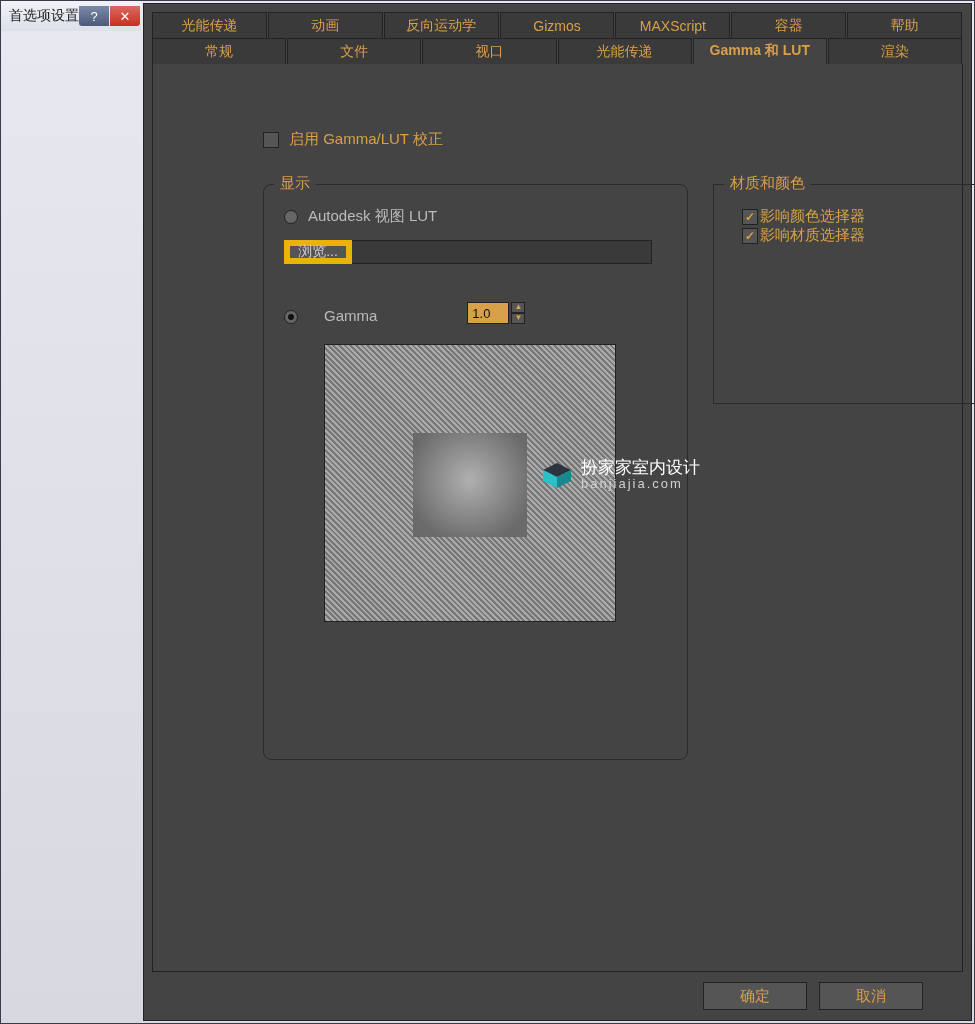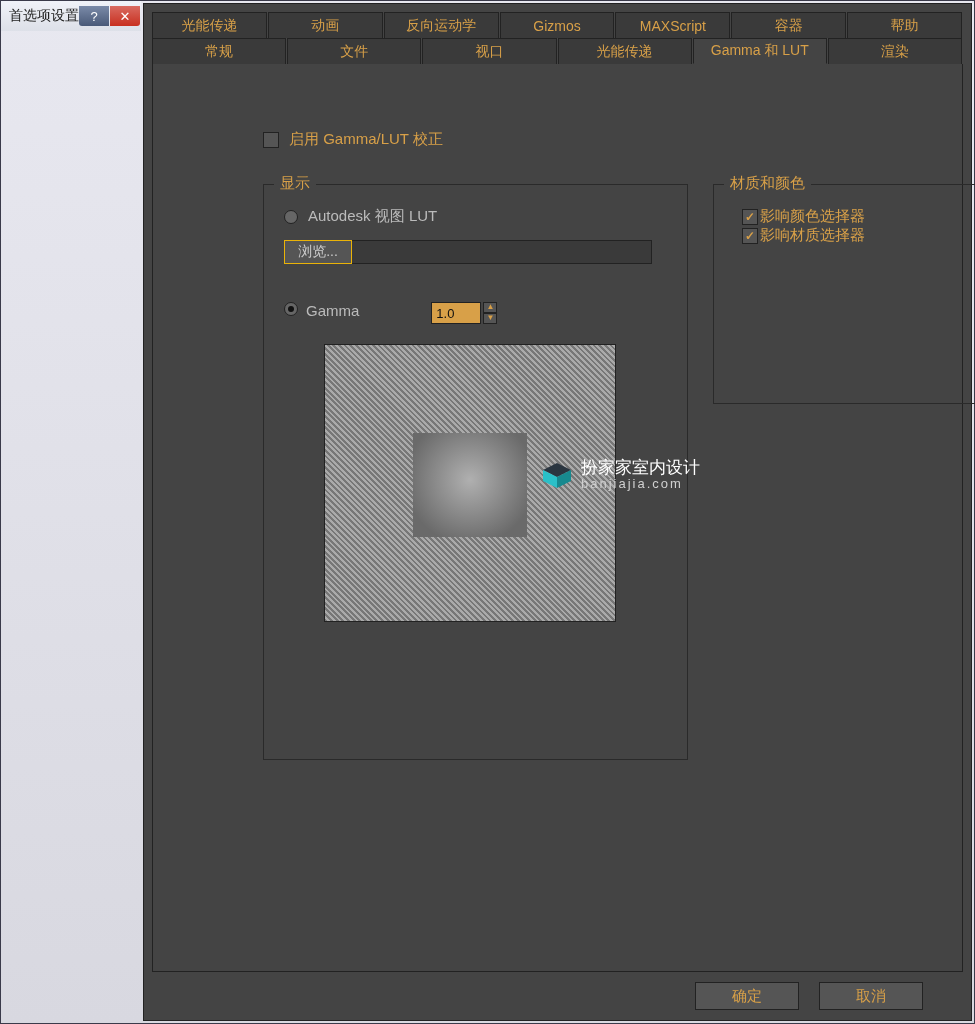--- a/index.html
+++ b/index.html
@@ -73,21 +73,21 @@
   align-items: center;
   justify-content: center;
   margin-right: 1px;
   cursor: pointer;
 }
 .tabs-row.row2 .tab { flex: 1; }
 .tab.active {
   background: #444444;
   border-bottom: 1px solid #444444;
 }
-.tab.wide { flex: 1.5; }
+.tab.wide { flex: 1.5; font-weight: bold; }
 .panel {
   flex: 1;
   border: 1px solid #222;
   border-top: none;
   background: #444444;
   position: relative;
   padding-top: 70px;
 }
 .enable-row {
   position: absolute;
@@ -122,20 +122,21 @@
   background: #444444;
   padding: 0 6px;
   color: #d8a048;
   font-size: 15px;
 }
 .group-display {
   left: 110px;
   top: 120px;
   width: 425px;
   height: 576px;
+  border-radius: 8px;
 }
 .group-colors {
   left: 560px;
   top: 120px;
   width: 280px;
   height: 220px;
 }
 .radio-row {
   display: flex;
   align-items: center;
@@ -162,51 +163,51 @@
 .browse-row {
   display: flex;
   align-items: center;
   margin: 14px 0 0 20px;
   gap: 0;
 }
 .browse-btn {
   height: 24px;
   min-width: 68px;
   background: #555;
-  border: 1px solid #eab308;
+  border: 6px solid #eab308;
   color: #ccc;
   font-size: 14px;
   display: flex;
   align-items: center;
   justify-content: center;
   padding: 0 8px;
 }
 .path-field {
   height: 24px;
   width: 300px;
   background: #3a3a3a;
   border: 1px solid #222;
   border-left: none;
   color: #ccc;
   font-size: 13px;
   padding: 2px 6px;
 }
 .gamma-row {
   display: flex;
-  align-items: flex-start;
+  align-items: flex-end;
   margin: 38px 0 0 20px;
-  gap: 8px;
+  gap: 26px;
 }
 .spinner {
   display: flex;
   align-items: center;
   margin-left: 64px;
 }
 .spinner-input {
-  width: 50px;
+  width: 42px;
   height: 22px;
   background: #d8a048;
   border: 1px solid #222;
   color: #111;
   font-size: 13px;
   padding: 1px 4px;
   text-align: left;
 }
 .spinner-arrows {
   display: flex;
@@ -249,21 +250,21 @@
 .check-row.second { margin-top: 0; }
 .chk.checked::after {
   content: "✓";
   color: #d8a048;
   font-weight: bold;
   font-size: 12px;
 }
 .footer {
   display: flex;
   justify-content: flex-end;
-  gap: 20px;
+  gap: 12px;
   margin-top: 10px;
   padding-right: 40px;
 }
 .footer-btn {
   height: 28px;
   width: 104px;
   background: #555;
   border: 1px solid #222;
   color: #d8a048;
   font-size: 15px;

